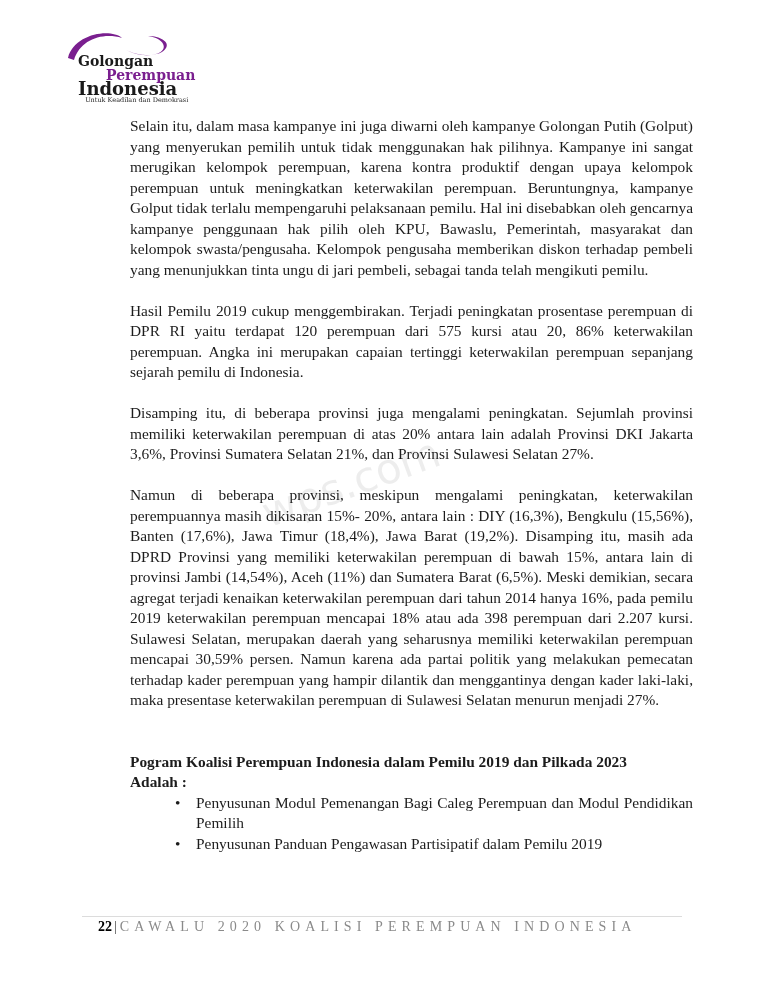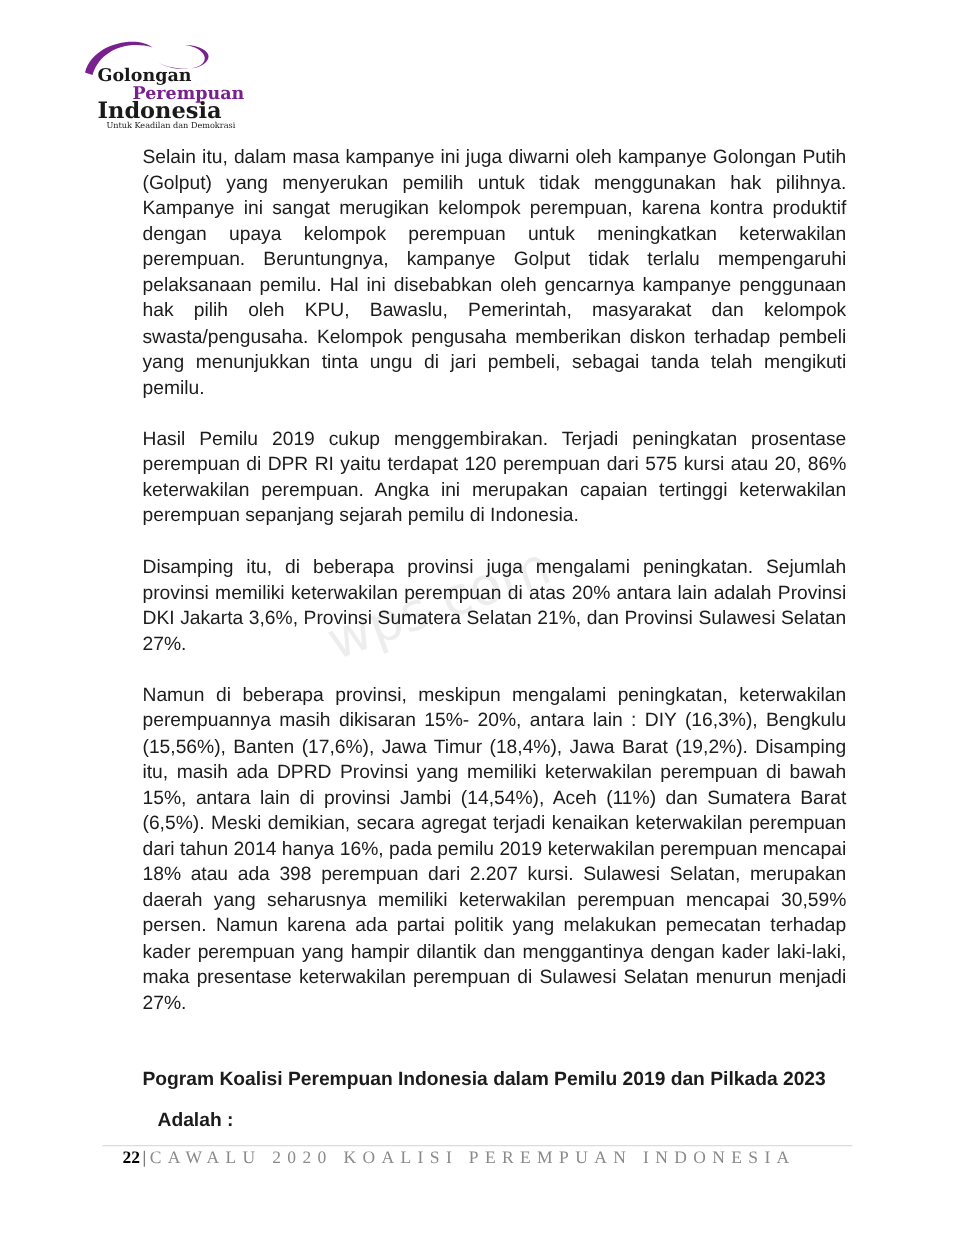--- a/index.html
+++ b/index.html
@@ -4,25 +4,25 @@
 <style>
   html, body { margin:0; padding:0; background:#ffffff; }
   body { width:768px; height:993px; position:relative; overflow:hidden; font-family:"DejaVu Serif", serif; color:#1c1c1c; }
   .logo { position:absolute; left:60px; top:24px; width:150px; height:80px; }
   .logo svg { position:absolute; left:0; top:0; }
   .logo-text { position:absolute; left:18px; top:30px; line-height:14px; font-family:"DejaVu Serif", serif; font-weight:bold; }
   .logo-l1 { font-size:14px; color:#1a1a1a; display:block; }
   .logo-l2 { font-size:14px; color:#7a1f8f; display:block;margin-left:28px; }
   .logo-l3 { font-size:18px; color:#1a1a1a; display:block; }
   .logo-l4 { font-size:6.5px; font-weight:normal; color:#222; display:block; line-height:8px;text-align:center; }
-  .content { position:absolute; left:114px; top:116px; width:563px; font-size:14px; line-height:20.5px; text-align:justify; font-family:Liberation Sans, sans-serif; font-size:15.4px; }
+  .content { position:absolute; left:130px; top:116px; width:563px; font-size:14px; line-height:20.5px; text-align:justify; font-family:Liberation Serif, serif; font-size:15.4px; }
   .content p { margin:0 0 20.5px 0; }
   .watermark { position:absolute; left:258px; top:458px; font-size:42px; color:rgba(0,0,0,0.07); transform:rotate(-20deg); font-family:"DejaVu Sans", sans-serif; pointer-events:none; }
   .section-title { font-weight:bold; margin:0; margin-top:41px; }
-  .section-sub { font-weight:bold; margin:12px; }
+  .section-sub { font-weight:bold; margin:0; }
   ul.items { margin:0; padding:0 0 0 66px; list-style:none; }
   ul.items li { position:relative; padding-left:0; }
   ul.items li::before { content:"\2022"; position:absolute; left:-21px; top:0; }
   .footer-line { position:absolute; left:82px; top:916px; width:600px; height:1px; background:#dcdcdc; }
   .footer { position:absolute; left:98px; top:919px; font-family:"Liberation Serif", serif; font-size:14px; letter-spacing:5.1px; color:#8a8a8a; }
   .footer .page { color:#000; font-weight:bold; letter-spacing:0; }
   .footer .sep { color:#444; letter-spacing:0; margin:0 3px 0 2px; }
 </style>
 </head>
 <body>
@@ -42,18 +42,22 @@
 
 <div class="watermark">wps.com</div>
 
 <div class="content">
   <p>Selain itu, dalam masa kampanye ini juga diwarni oleh kampanye Golongan Putih (Golput) yang menyerukan pemilih untuk tidak menggunakan hak pilihnya. Kampanye ini sangat merugikan kelompok perempuan, karena kontra produktif dengan upaya kelompok perempuan untuk meningkatkan keterwakilan perempuan. Beruntungnya, kampanye Golput tidak terlalu mempengaruhi pelaksanaan pemilu. Hal ini disebabkan oleh gencarnya kampanye penggunaan hak pilih oleh KPU, Bawaslu, Pemerintah, masyarakat dan kelompok swasta/pengusaha. Kelompok pengusaha memberikan diskon terhadap pembeli yang menunjukkan tinta ungu di jari pembeli, sebagai tanda telah mengikuti pemilu.</p>
   <p>Hasil Pemilu 2019 cukup menggembirakan. Terjadi peningkatan prosentase perempuan di DPR RI yaitu terdapat 120 perempuan dari 575 kursi atau 20, 86% keterwakilan perempuan. Angka ini merupakan capaian tertinggi keterwakilan perempuan sepanjang sejarah pemilu di Indonesia.</p>
   <p>Disamping itu, di beberapa provinsi juga mengalami peningkatan. Sejumlah provinsi memiliki keterwakilan perempuan di atas 20% antara lain adalah Provinsi DKI Jakarta 3,6%, Provinsi Sumatera Selatan 21%, dan Provinsi  Sulawesi Selatan 27%.</p>
   <p style="margin-bottom:0;">Namun di beberapa provinsi, meskipun mengalami peningkatan, keterwakilan perempuannya masih dikisaran 15%- 20%, antara lain : DIY (16,3%), Bengkulu (15,56%), Banten (17,6%), Jawa Timur (18,4%), Jawa Barat (19,2%). Disamping itu, masih ada DPRD Provinsi yang memiliki keterwakilan perempuan di bawah 15%, antara lain di provinsi Jambi (14,54%), Aceh (11%) dan Sumatera Barat (6,5%). Meski demikian, secara agregat terjadi kenaikan keterwakilan perempuan dari tahun 2014 hanya 16%, pada pemilu 2019 keterwakilan perempuan mencapai 18% atau ada 398 perempuan dari 2.207 kursi. Sulawesi Selatan, merupakan daerah yang seharusnya memiliki keterwakilan perempuan mencapai 30,59% persen. Namun karena ada partai politik yang melakukan pemecatan terhadap kader perempuan yang hampir dilantik dan menggantinya dengan kader laki-laki, maka presentase keterwakilan perempuan di Sulawesi Selatan menurun menjadi 27%.</p>
   <div class="section-title">Pogram Koalisi Perempuan Indonesia dalam Pemilu 2019 dan Pilkada 2023</div>
   <div class="section-sub">Adalah :</div>
+  <ul class="items">
+    <li>Penyusunan Modul Pemenangan Bagi Caleg Perempuan dan Modul Pendidikan Pemilih</li>
+    <li>Penyusunan Panduan Pengawasan Partisipatif dalam Pemilu 2019</li>
+  </ul>
 </div>
 
 <div class="footer-line"></div>
 <div class="footer">
   <span class="page">22</span><span class="sep">|</span><span>CAWALU 2020 KOALISI PEREMPUAN INDONESIA</span>
 </div>
 
 </body></html>

